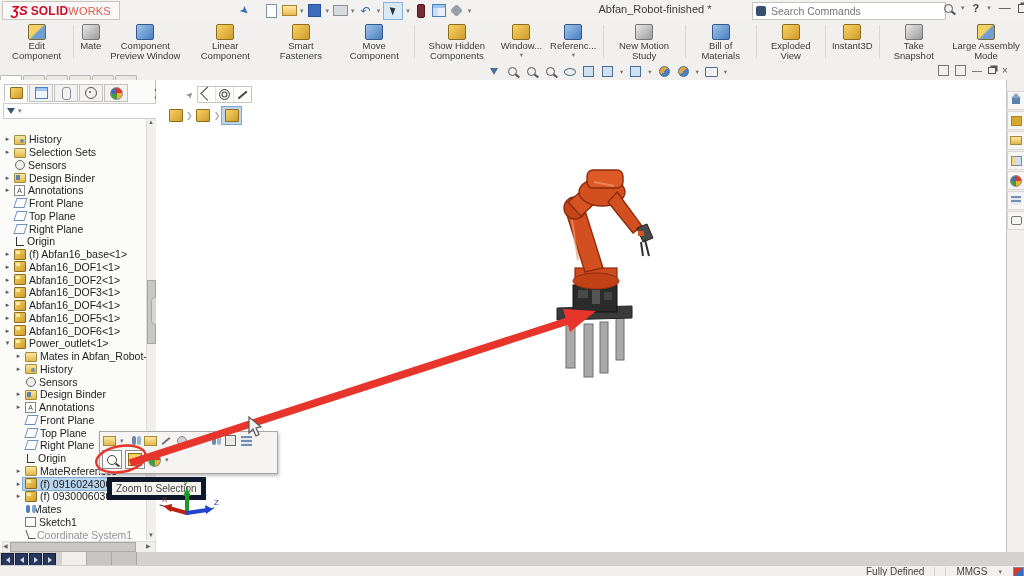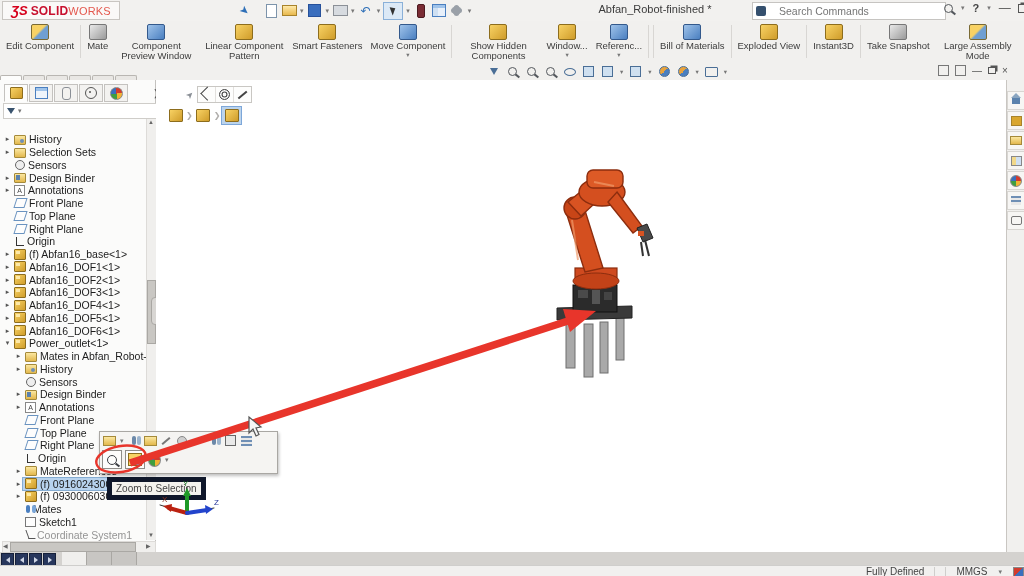--- a/index.html
+++ b/index.html
@@ -22,21 +22,21 @@
   .q-print i{display:block;width:13px;height:9px;background:#d7dbe0;border:1px solid #8b9097}
   .q-undo{color:#2e6fb7;font-size:12px}
   .q-selbox{border:1px solid #8ab0d8;background:#dce9f6;display:flex;align-items:center;padding:0 1px;height:16px}
   .q-sel i{display:block;width:0;height:0;border-left:5px solid #333;border-top:3px solid transparent;border-bottom:6px solid transparent;transform:rotate(-20deg)}
   .q-tog i{display:block;width:6px;height:12px;background:#7a2c34;border:1px solid #4c1a20;border-radius:2px}
   .q-grid i{display:block;width:12px;height:11px;border:1px solid #4a7fc0;background:
      linear-gradient(#9fc3ea 3px,transparent 3px),linear-gradient(90deg,#cfe0f2 5px,#e8f0fa 5px)}
   .q-gear i{display:block;width:9px;height:9px;border-radius:50%;background:#9aa0a8;
      box-shadow:0 -3px 0 -2px #9aa0a8,0 3px 0 -2px #9aa0a8,3px 0 0 -2px #9aa0a8,-3px 0 0 -2px #9aa0a8}
   #title{left:540px;top:3px;width:230px;text-align:center;color:#3b3b3b}
-  #searchbox{left:752px;top:2px;width:186px;height:16px;background:#fff;border:1px solid #c6c4c1;display:flex;align-items:center;gap:11px;padding:0 3px}
+  #searchbox{left:752px;top:2px;width:186px;height:16px;background:#fff;border:1px solid #c6c4c1;display:flex;align-items:center;gap:3px;padding:0 3px}
   #searchbox .stype{width:10px;height:10px;background:#35506e;border-radius:2px;flex:none}
   #searchbox input{border:none;outline:none;flex:1;font-family:"Liberation Sans",sans-serif;font-size:10.5px;color:#888;background:transparent;min-width:0}
   .mag{width:7px;height:7px;border:1.6px solid #54585d;border-radius:50%;position:relative;display:inline-block}
   .mag::after{content:"";position:absolute;width:5px;height:1.8px;background:#54585d;right:-4px;bottom:-2px;transform:rotate(40deg)}
   #mbright{left:944px;top:2px;display:flex;align-items:center;gap:7px}
   .help{color:#444;font-weight:bold}
   .wbtn{color:#555;font-size:12px;line-height:10px}
   .wrest{display:inline-block;width:8px;height:7px;border:1px solid #555;box-shadow:2px -2px 0 -0.5px #555}
   
   #ribbon{left:0;top:21px;width:1024px;height:41px;background:#f1f0ee;display:flex;align-items:stretch;padding-left:2px}
@@ -294,20 +294,25 @@
     <div class="rbtn c2 car">
       <span class="ricon"></span>
       <span class="rlabel">Referenc...</span>
       <span class="rcaret">▾</span>
     </div>
     <div class="rbtn rsep">
       
       
       
     </div>
+    <div class="rbtn c3">
+      <span class="ricon"></span>
+      <span class="rlabel">New Motion Study</span>
+
+    </div>
     <div class="rbtn rsep">
       
       
       
     </div>
     <div class="rbtn c2">
       <span class="ricon"></span>
       <span class="rlabel">Bill of Materials</span>
 
     </div>

